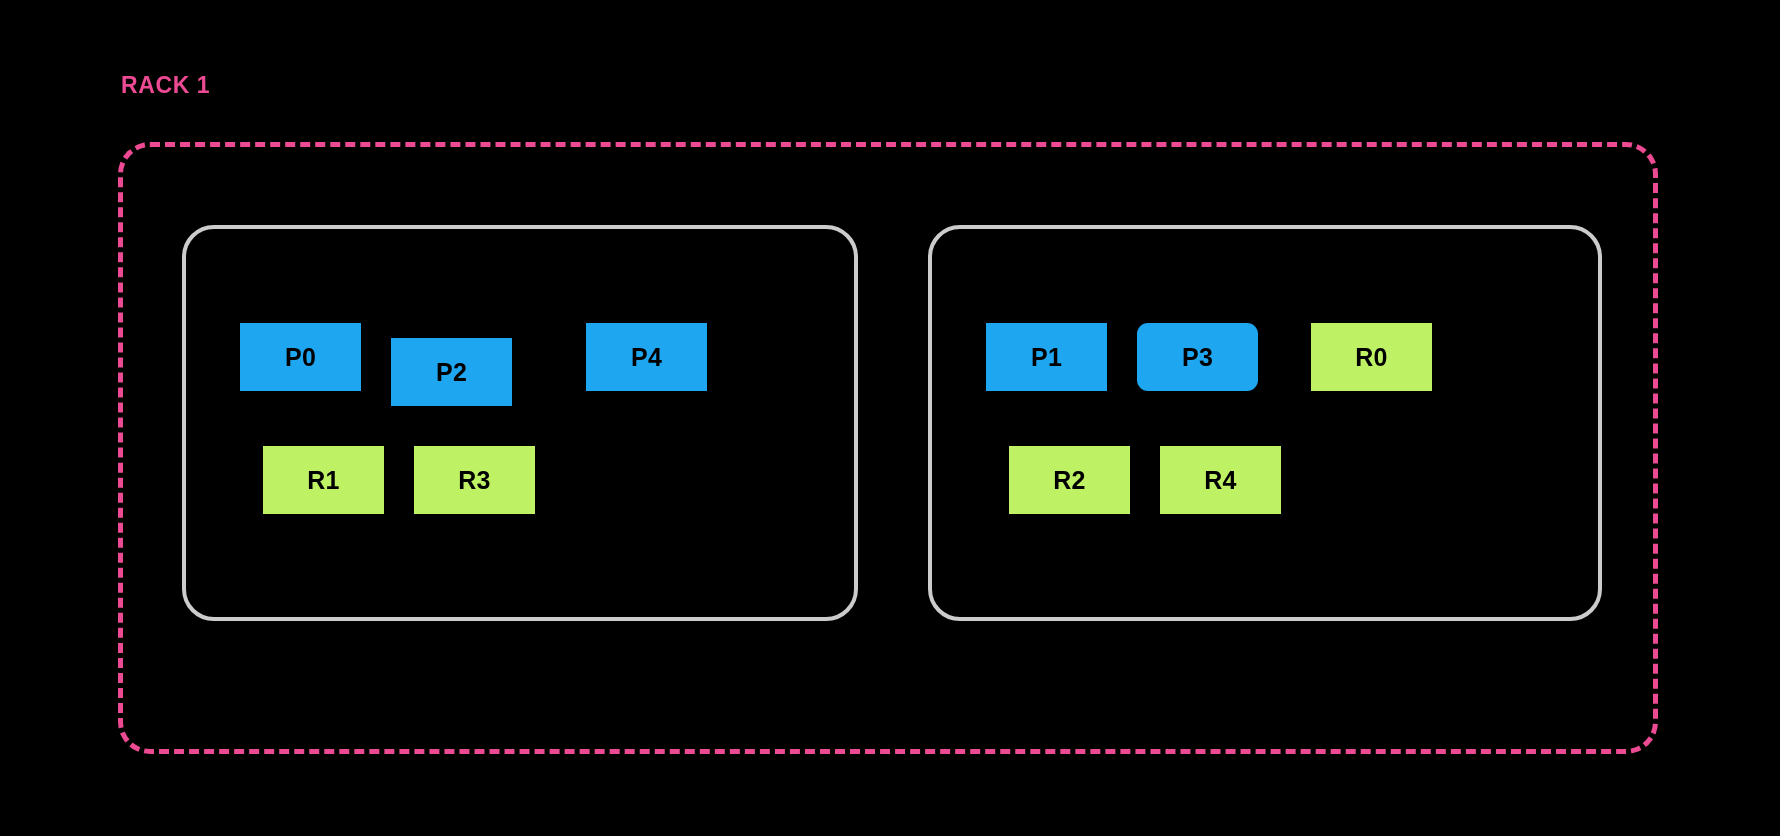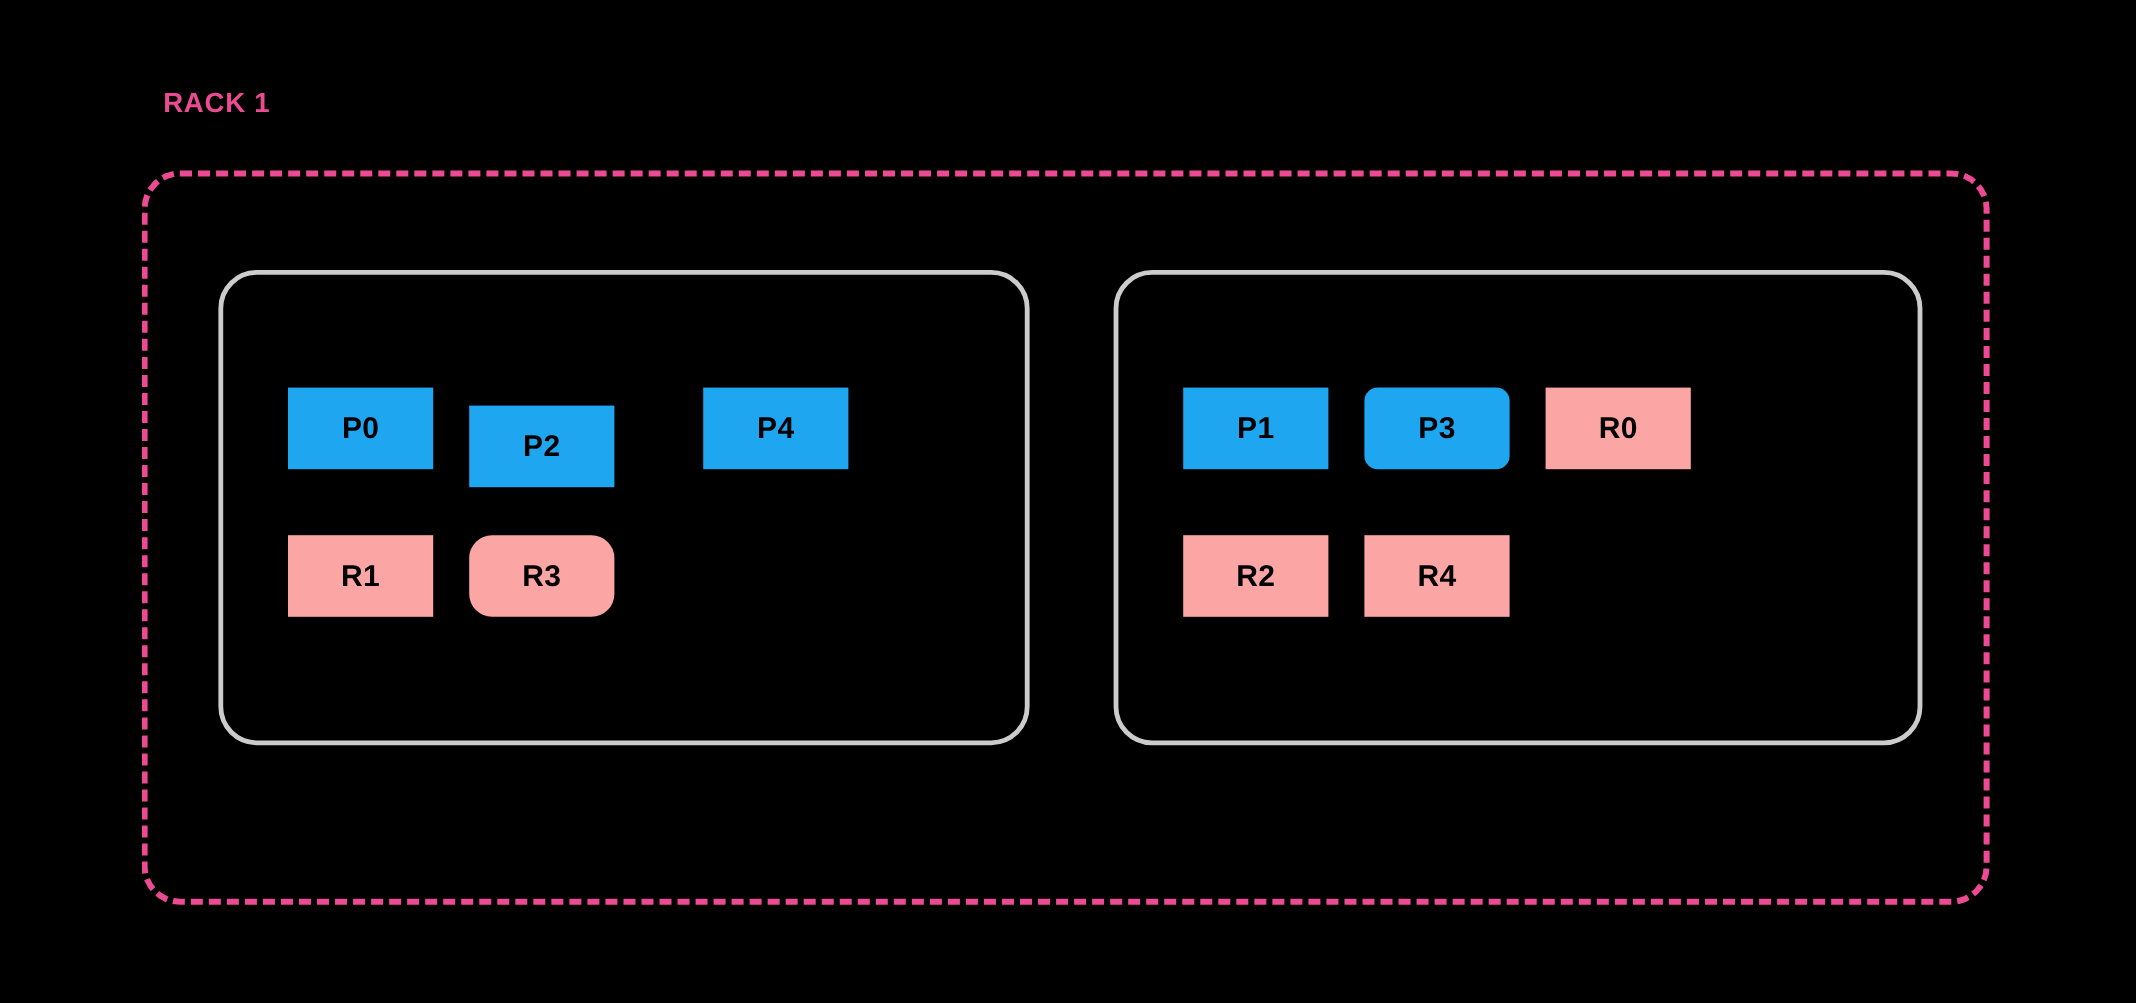--- a/index.html
+++ b/index.html
@@ -15,21 +15,21 @@
     position: relative;
     width: 1780px;
     height: 836px;
     background: #000000;
     overflow: hidden;
   }
 
   
   .rack-label {
     position: absolute;
-    left: 136px;
+    left: 121px;
     top: 74px;
     font-size: 23px;
     font-weight: 700;
     letter-spacing: 0.6px;
     color: #ec4a92;
     white-space: nowrap;
     line-height: 1;
   }
 
   
@@ -75,41 +75,41 @@
     align-items: center;
     justify-content: center;
     font-size: 25px;
     font-weight: 700;
     color: #000000;
     letter-spacing: 0.3px;
     line-height: 1;
     user-select: none;
   }
   .cell.primary { background: #1ea6f0; }
-  .cell.replica { background: #fca5a5; }
+  .cell.replica { background: #bef264; margin-left: 23px; }
 </style>
 </head>
 <body>
 
 <div id="canvas">
 
   <div class="rack-label">RACK 1</div>
 
   <div class="rack-boundary"></div>
 
   <div class="node-box" id="node-box-0"></div>
 
   <div class="node-box" id="node-box-1"></div>
 
   <div id="cell-layer">
       <div class="cell primary" style="left: 240px; top: 323px;">P0</div>
       <div class="cell primary" style="left: 391px; top: 338px;">P2</div>
       <div class="cell primary" style="left: 542px; top: 323px; margin-left: 44px;">P4</div>
       <div class="cell replica" style="left: 240px; top: 446px;">R1</div>
-      <div class="cell replica" style="left: 391px; top: 446px; border-radius: 19px;">R3</div>
+      <div class="cell replica" style="left: 391px; top: 446px;">R3</div>
       <div class="cell primary" style="left: 986px; top: 323px;">P1</div>
       <div class="cell primary" style="left: 1137px; top: 323px; border-radius: 11px;">P3</div>
       <div class="cell replica" style="left: 1288px; top: 323px;">R0</div>
       <div class="cell replica" style="left: 986px; top: 446px;">R2</div>
       <div class="cell replica" style="left: 1137px; top: 446px;">R4</div>
     </div>
 
 </div>
 
 </body></html>

